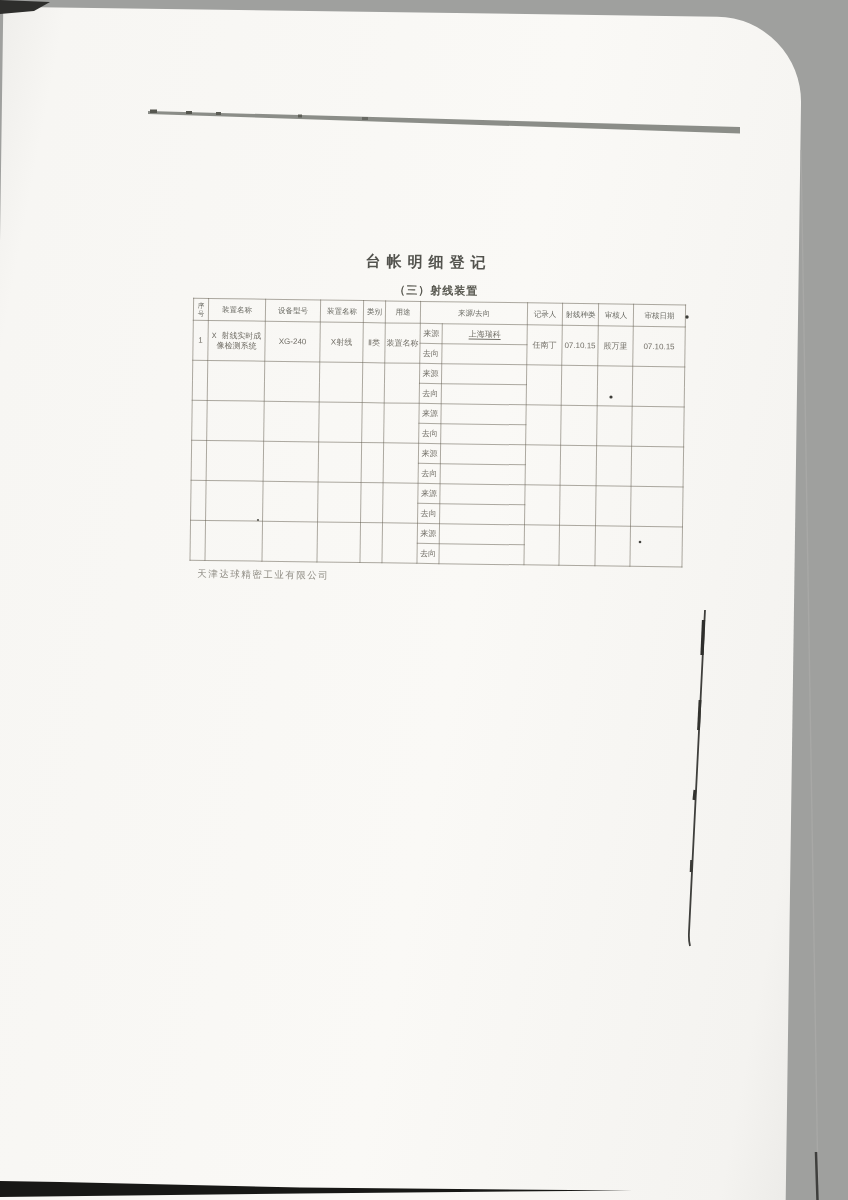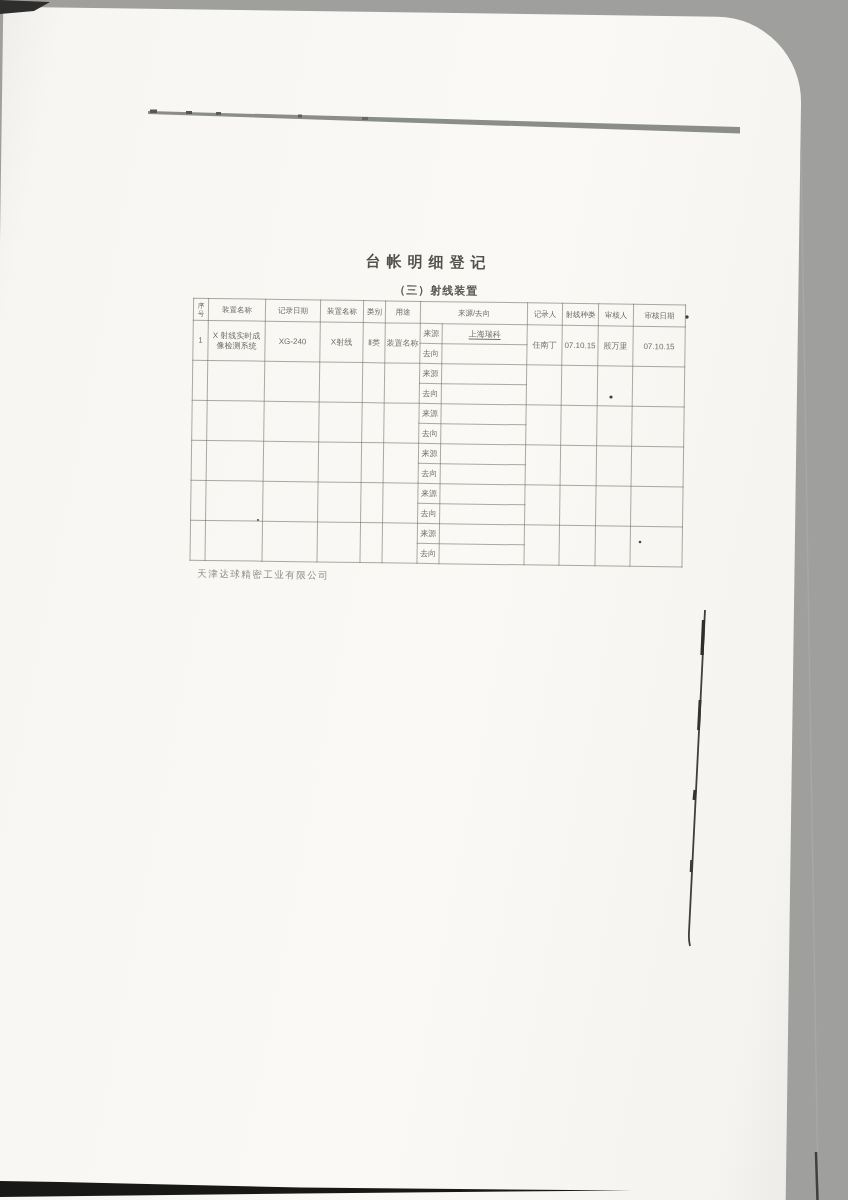--- a/index.html
+++ b/index.html
@@ -31,21 +31,21 @@
   }
   table.reg th,table.reg td{
     border:1px solid rgba(95,90,76,.5);
     padding:0 1px;text-align:center;vertical-align:middle;
     overflow:visible;
   }
   table.reg thead tr{height:22px;}
   table.reg tbody tr{height:20px;}
   table.reg th{font-size:7.5px;font-weight:500;color:#6b6b64;line-height:1.2;word-break:break-all;}
   table.reg td{font-size:8px;color:#716e66;line-height:1.25;}
-  td.c-name{text-align:left;padding:1px 2px 1px 3px;word-break:break-all;}
+  td.c-name{text-align:left;padding:1px 2px 1px 3px;word-break:break-all;font-family:Liberation Mono, monospace;}
   td.lab{font-size:7px;color:#73706a;}
   td.hand{font-size:8.5px;color:#7b746a;white-space:nowrap;}
   td.val{font-size:8.5px;color:#776f63;}
   td.val .underlined,td.val.underlined{text-decoration:underline;text-underline-offset:2px;}
   .company-line{
     position:absolute;left:201px;top:571px;
     font-size:9.5px;letter-spacing:1.5px;color:#908d85;white-space:nowrap;
   }
   .page-number{
     position:absolute;left:396px;top:1097px;
@@ -77,21 +77,21 @@
           <col style="width:85px">
         <col style="width:35px">
           <col style="width:36px">
           <col style="width:35px">
           <col style="width:52px">
       </colgroup>
       <thead>
         <tr>
           <th style="font-size:6.5px">序号</th>
           <th>装置名称</th>
-          <th>记录日期</th>
+          <th>设备型号</th>
           <th>装置名称</th>
           <th>类别</th>
           <th>用途</th>
           <th colspan="2">来源/去向</th>
           <th>记录人</th>
           <th>射线种类</th>
           <th>审核人</th>
           <th>审核日期</th>
         </tr>
       </thead>

